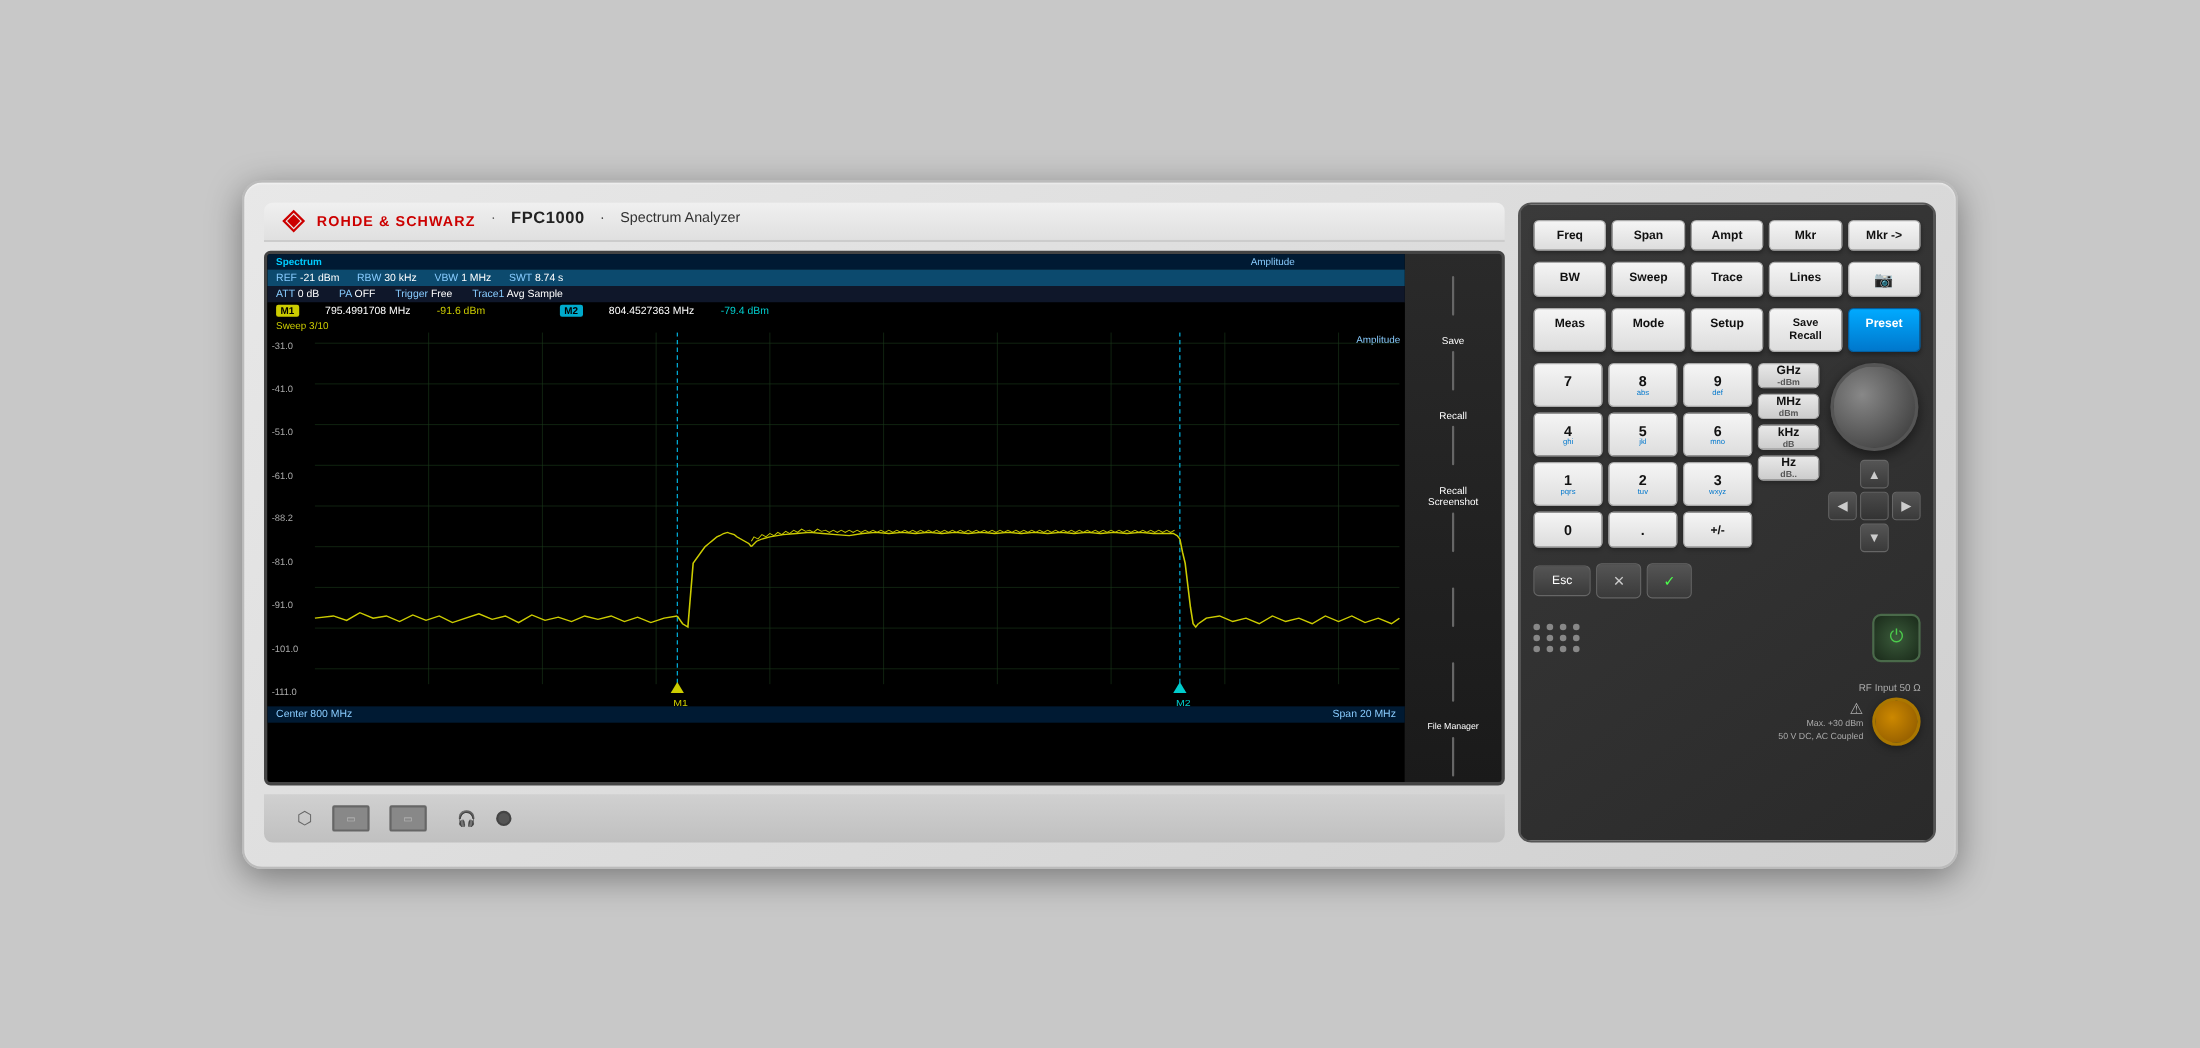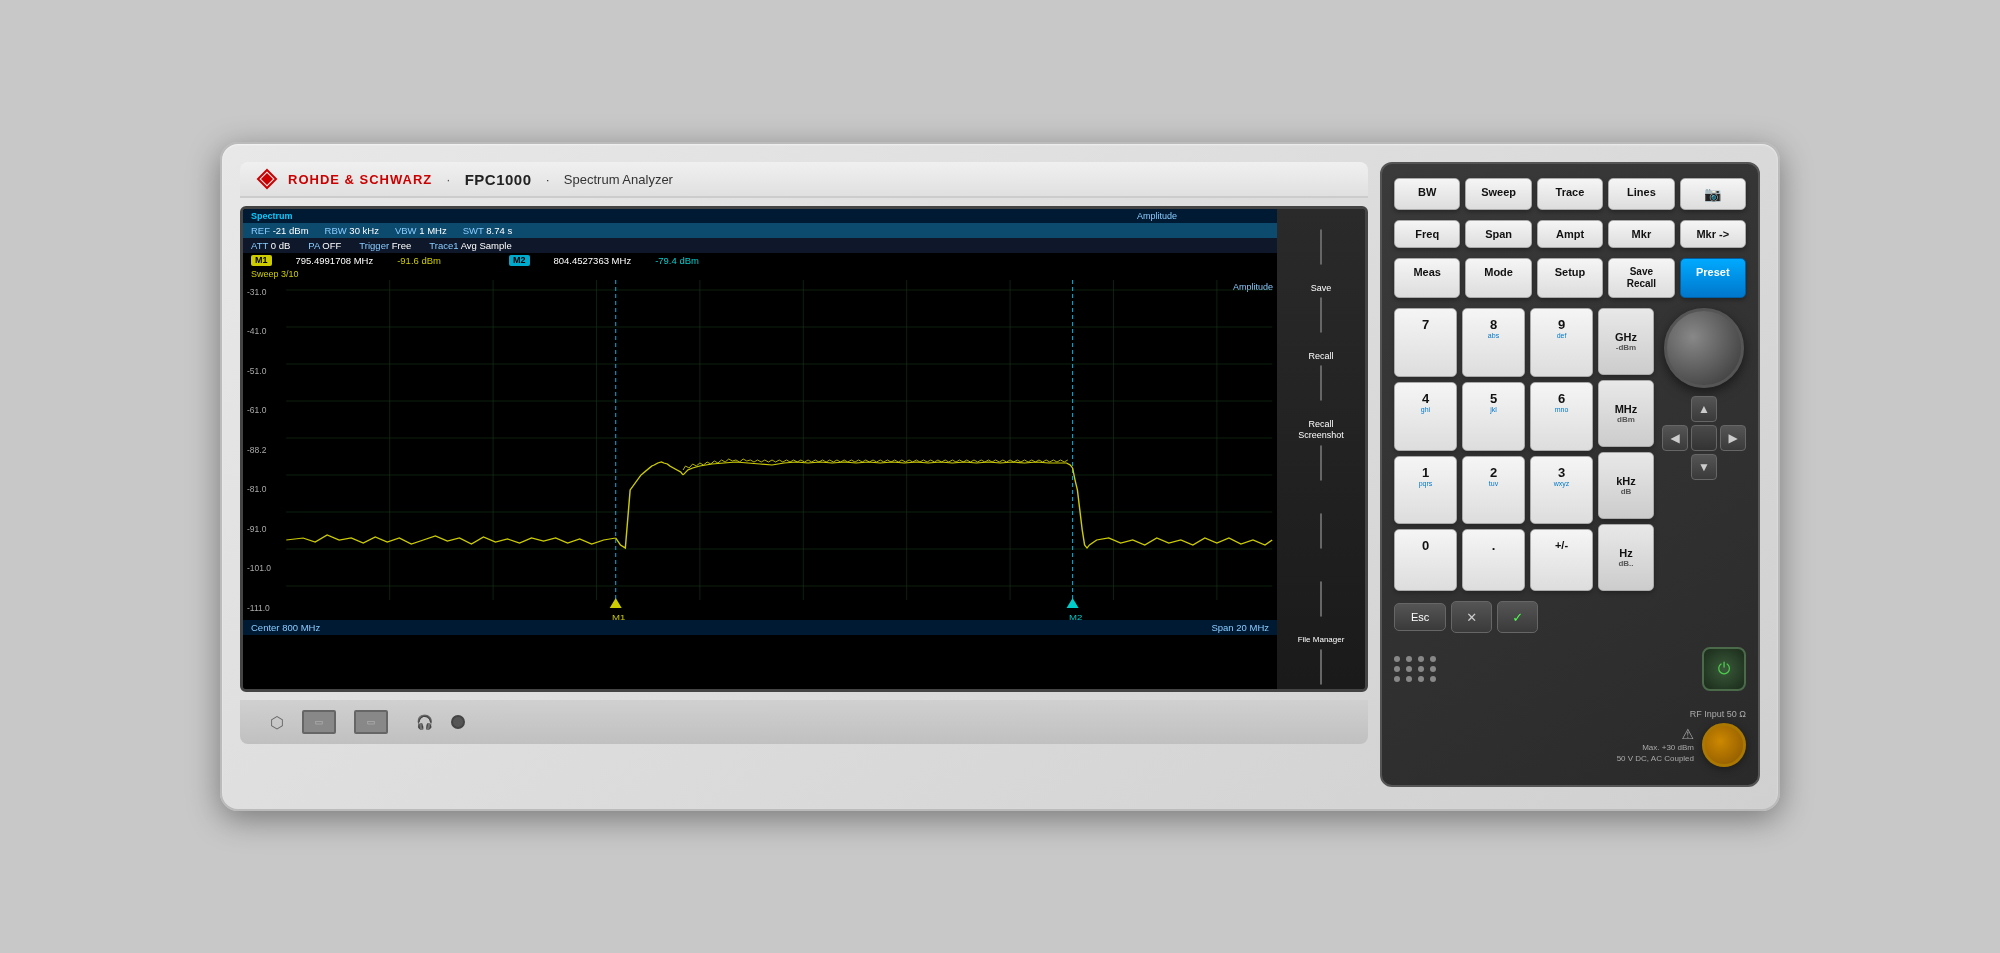--- a/index.html
+++ b/index.html
@@ -23,21 +23,20 @@
       border: 2px solid #bbb;
     }
     .left-panel {
       display: flex;
       flex-direction: column;
       flex: 1;
       gap: 8px;
     }
     .header-bar {
       display: flex;
-      align-items: center;
       gap: 14px;
       background: linear-gradient(to bottom, #f0f0f0, #e0e0e0);
       border-radius: 8px 8px 0 0;
       padding: 6px 16px;
       border-bottom: 2px solid #ccc;
     }
     .brand-logo {
       display: flex;
       align-items: center;
       gap: 6px;
@@ -233,21 +232,21 @@
     .num-btn .sub-label {
       font-size: 7px;
       color: #0077cc;
       display: block;
       font-weight: normal;
     }
     .unit-btn {
       background: linear-gradient(to bottom, #e8e8e8, #ccc);
       border: 1px solid #aaa;
       border-radius: 5px;
-      padding: 22px 4px;
+      padding: 0 4px;
       font-size: 10px;
       font-weight: bold;
       color: #111;
       cursor: pointer;
       text-align: center;
       box-shadow: 0 2px 4px #0004;
     }
     .knob {
       width: 80px; height: 80px;
       background: radial-gradient(circle at 35% 35%, #888, #333);
@@ -556,33 +555,33 @@
         <span style="font-size:9px;color:#bbb;">▭</span>
       </div>
       <span style="margin-left:10px;font-size:14px;color:#555;">🎧</span>
       <div class="headphone-port"></div>
     </div>
   </div>
 
   <div class="right-panel">
 
     <div class="function-buttons">
+      <div class="fn-btn">Freq</div>
+      <div class="fn-btn">Span</div>
+      <div class="fn-btn">Ampt</div>
+      <div class="fn-btn">Mkr</div>
+      <div class="fn-btn">Mkr -&gt;</div>
+    </div>
+
+    <div class="function-buttons">
       <div class="fn-btn">BW</div>
       <div class="fn-btn">Sweep</div>
       <div class="fn-btn">Trace</div>
       <div class="fn-btn">Lines</div>
       <div class="fn-btn" style="font-size:14px;">📷</div>
-    </div>
-
-    <div class="function-buttons">
-      <div class="fn-btn">Freq</div>
-      <div class="fn-btn">Span</div>
-      <div class="fn-btn">Ampt</div>
-      <div class="fn-btn">Mkr</div>
-      <div class="fn-btn">Mkr -&gt;</div>
     </div>
 
     <div class="function-buttons">
       <div class="fn-btn">Meas</div>
       <div class="fn-btn">Mode</div>
       <div class="fn-btn">Setup</div>
       <div class="fn-btn" style="font-size:10px;line-height:1.2;">Save<br>Recall</div>
       <div class="fn-btn active-blue">Preset</div>
     </div>
 

